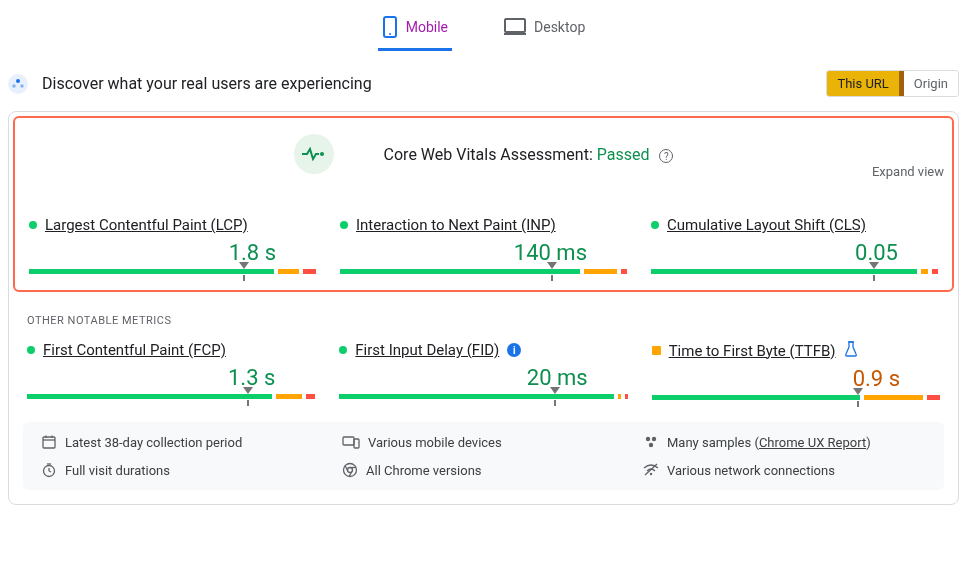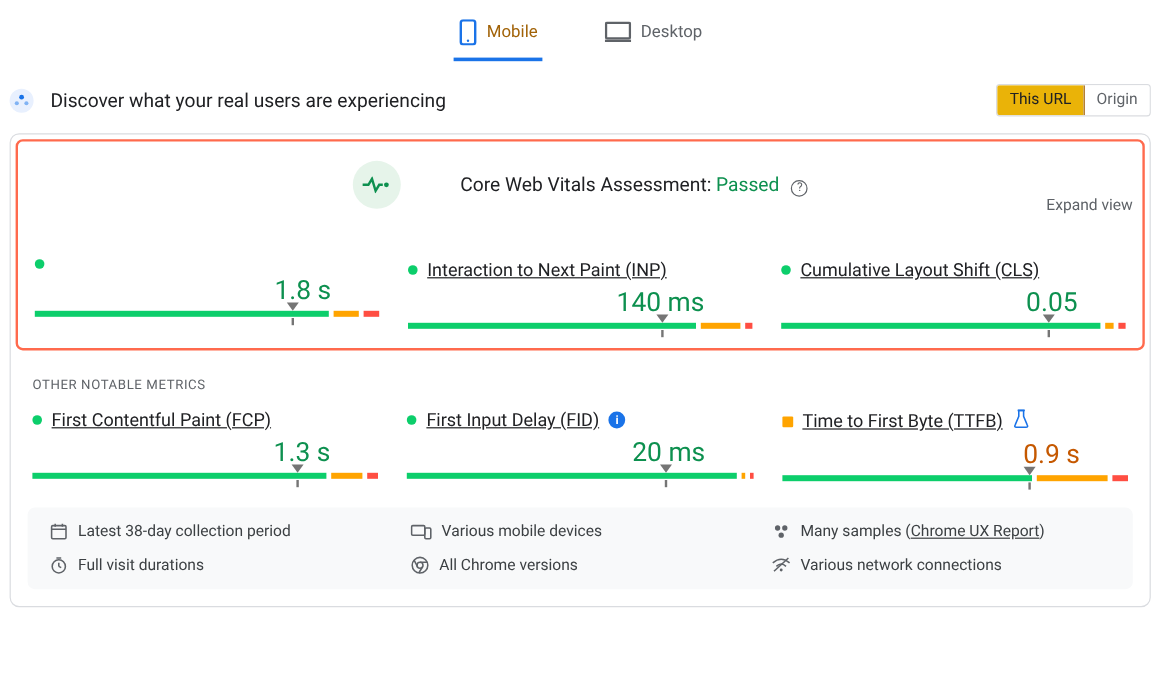--- a/index.html
+++ b/index.html
@@ -23,21 +23,21 @@
   .tab {
     display: flex;
     align-items: center;
     gap: 8px;
     padding: 8px 4px 10px;
     cursor: pointer;
     color: #5f6368;
     border-bottom: 3px solid transparent;
   }
   .tab.active {
-    color: #a16207;
+    color: #a21caf;
     border-bottom-color: #1a73e8;
   }
   .tab svg { display: block; }
 
   
   .header-row {
     display: flex;
     align-items: center;
     justify-content: space-between;
     padding: 18px 8px 10px;
@@ -65,21 +65,21 @@
     padding: 5px 10px;
     font-size: 13px;
     cursor: pointer;
     background: #fff;
     color: #5f6368;
   }
   .scope-btn.active {
     background: #eab308;
     color: #202124;
   }
-  .scope-btn + .scope-btn { border-left: 1px solid #a16207; }
+  .scope-btn + .scope-btn { border-left: 5px solid #a16207; }
 
   
   .panel {
     margin: 4px 8px 8px;
     border: 1px solid #dadce0;
     border-radius: 8px;
     padding: 0 0 4px;
   }
   .cwv-highlight {
     border: 2px solid #ff6a4d;
@@ -275,20 +275,21 @@
         <span>Core Web Vitals Assessment: </span><span class="passed">Passed</span>
         <span class="help-q">?</span>
       </span>
     </div>
     <span class="expand-view">Expand view</span>
 
     <div class="metrics-row" id="core-row">
         <div class="metric">
           <div class="metric-title-row">
             <span class="dot green"></span>
+            <span class="metric-name">Largest Contentful Paint (LCP)</span>
           </div>
           <div class="metric-value good">1.8 s</div>
           <div class="bar">
             <div class="seg g" style="width: 87.6404%;"></div>
             <div class="seg o" style="width: 7.86517%;"></div>
             <div class="seg r" style="width: 4.49438%;"></div>
             <div class="marker" style="left: 73%;"></div>
           </div>
         </div>
         <div class="metric">

